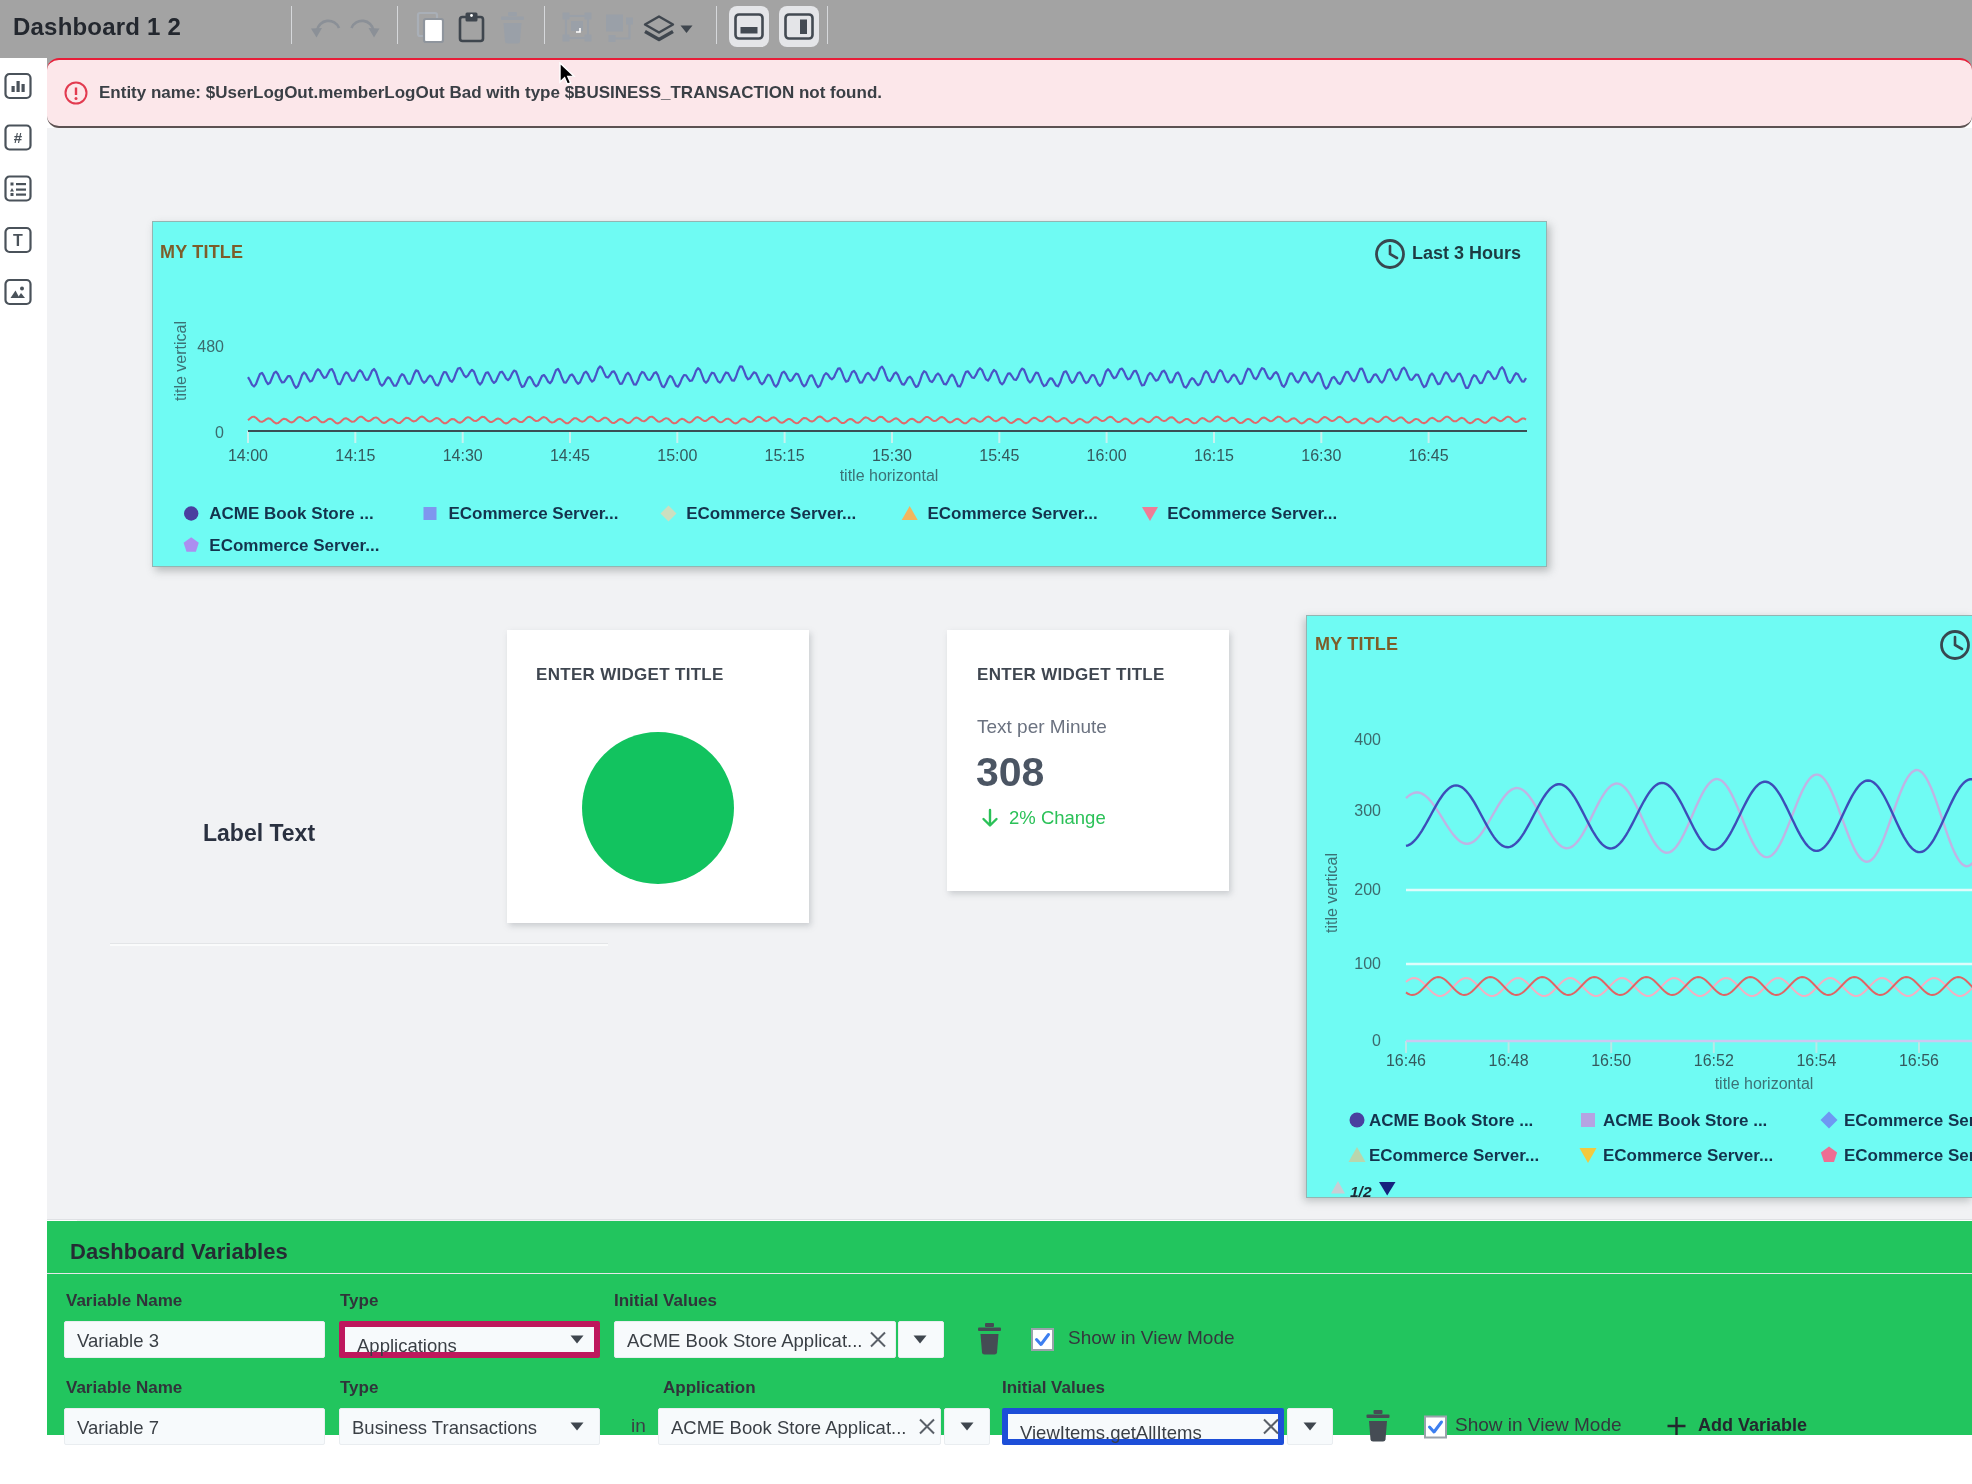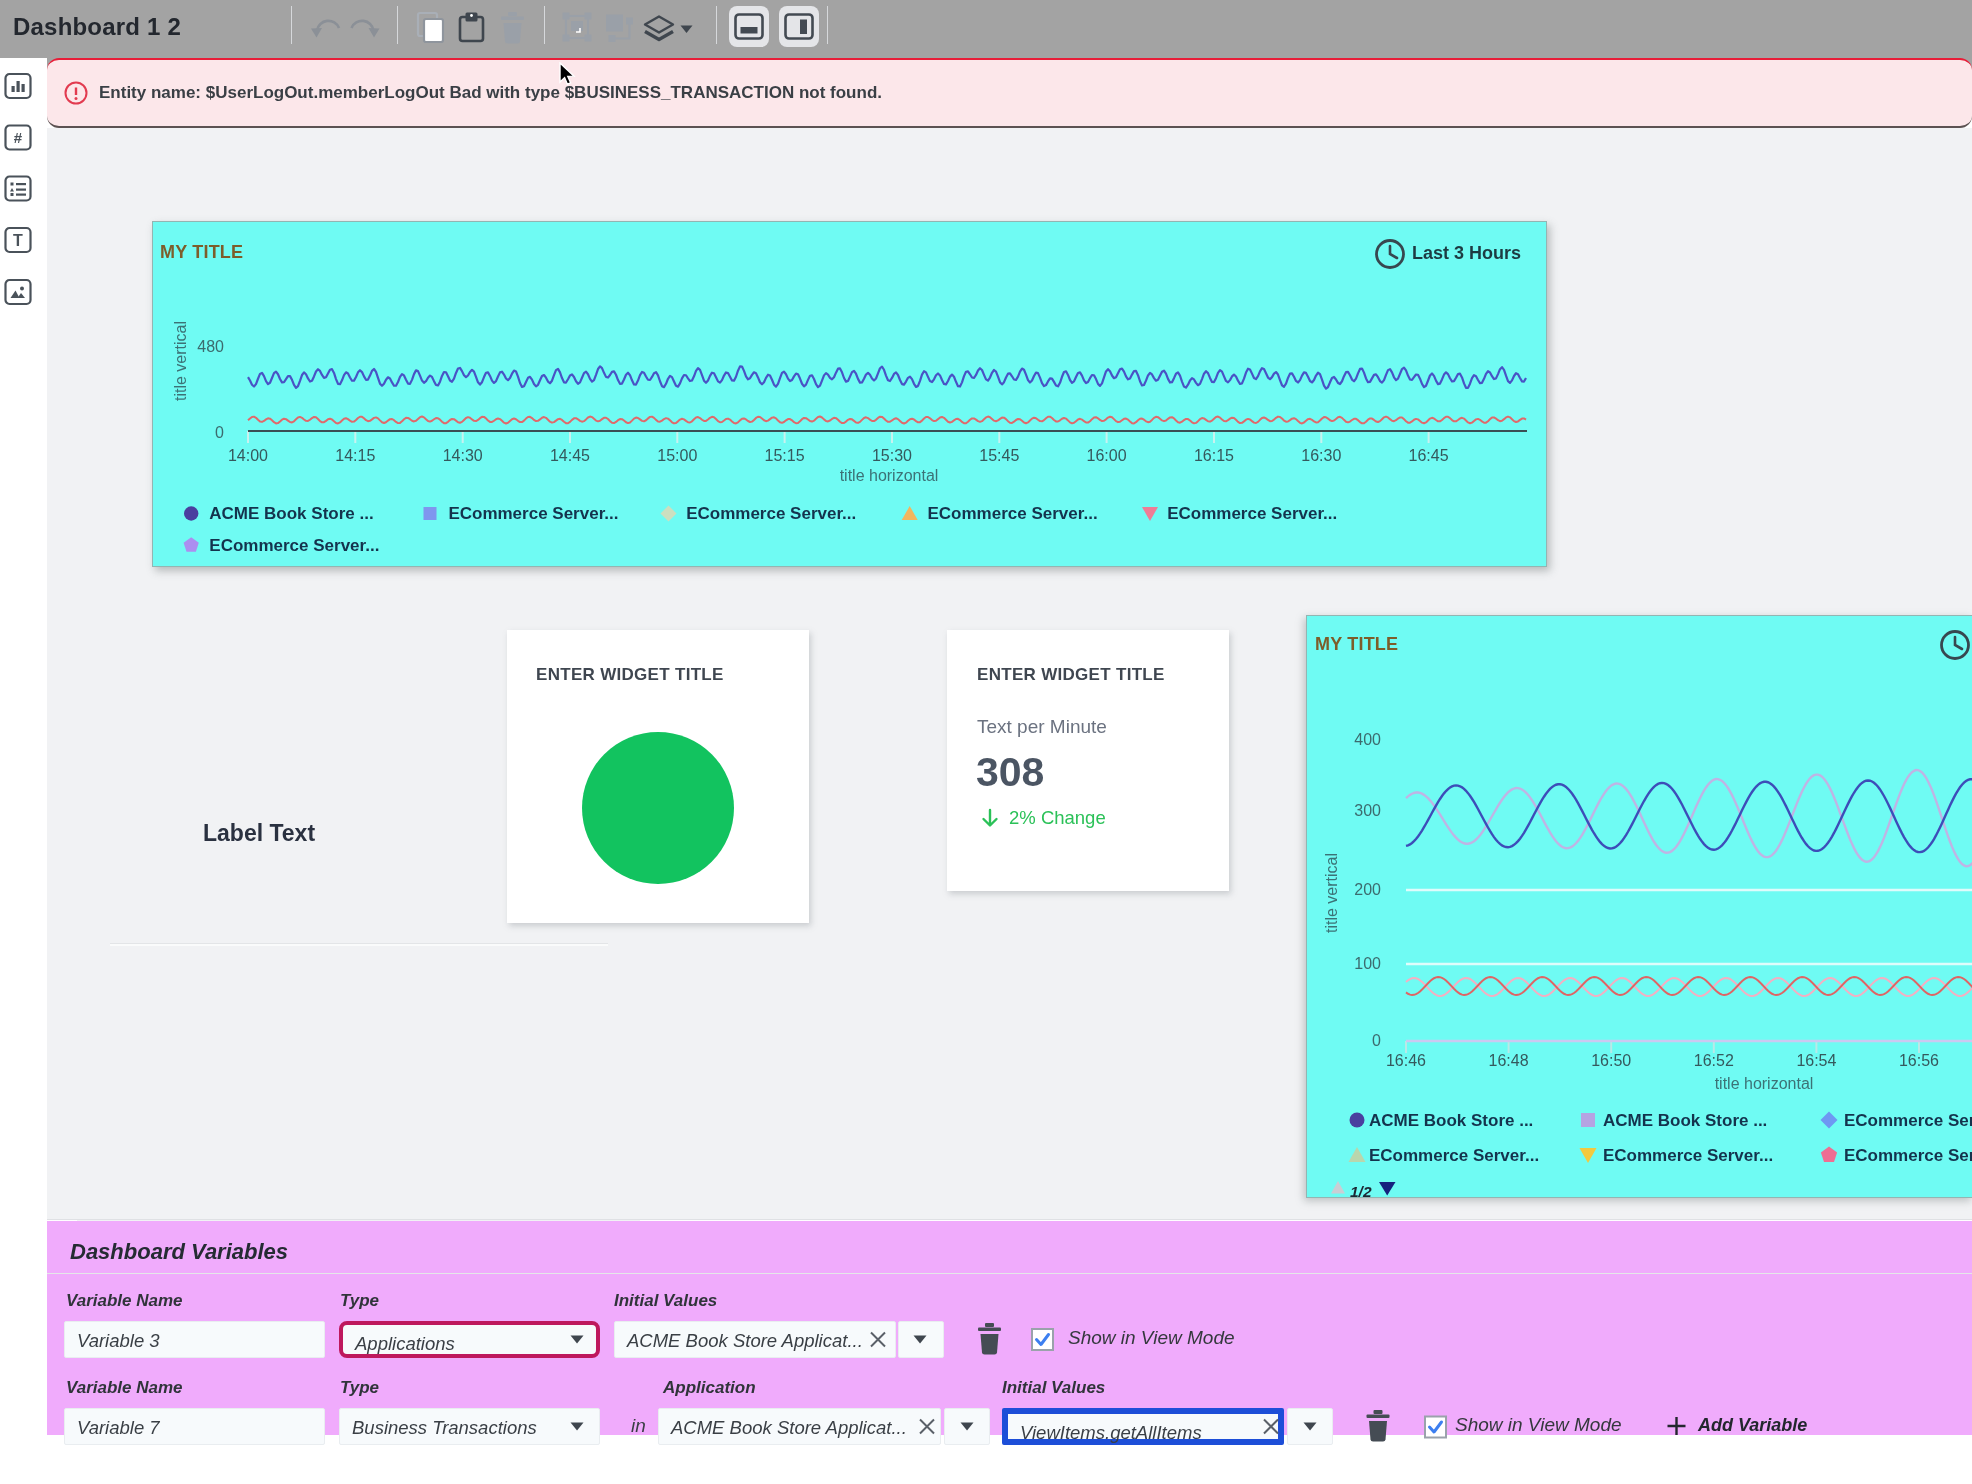--- a/index.html
+++ b/index.html
@@ -217,32 +217,32 @@
       <polygon points="522.0,530.5 530.1,536.4 527.0,545.9 517.0,545.9 513.9,536.4" fill="#ef6e93"></polygon>
       <text x="537" y="544.5" font-size="17" font-weight="bold" fill="#14334d">ECommerce Serv</text>
 <polygon points="31.0,565.0 38.0,577.5 24.0,577.5" fill="#c9ced4"></polygon>
 <text x="43" y="581" font-size="15.5" font-weight="bold" font-style="italic" fill="#1d2733">1/2</text>
 <polygon points="72.0,566.0 88.5,566.0 80.2,579.5" fill="#16227e"></polygon>
 <circle cx="648" cy="29" r="13.5" fill="none" stroke="#37474f" stroke-width="2.8"></circle>
 <path d="M648 21 V 29 L655 33" stroke="#37474f" stroke-width="2.6" fill="none" stroke-linecap="round"></path>
 </svg>
 </div>
 
-<div class="abs" style="left:47px;top:1221px;width:1925px;height:214px;background:#f0abfc;font-style:italic;">
+<div class="abs" style="left:47px;top:1221px;width:1925px;height:214px;background:#22c55e;">
   <div class="abs" style="left:23px;top:18px;font-size:22px;font-weight:bold;color:#252b33;">Dashboard Variables</div>
   <div class="abs" style="left:0;top:52px;width:1925px;height:1px;background:#e5e7e9;"></div>
 
   <div class="abs" style="left:19px;top:70px;font-size:17px;font-weight:bold;color:#30343a;">Variable Name</div>
   <div class="abs" style="left:293px;top:70px;font-size:17px;font-weight:bold;color:#30343a;">Type</div>
   <div class="abs" style="left:567px;top:70px;font-size:17px;font-weight:bold;color:#30343a;">Initial Values</div>
 
   <div class="abs" style="left:17px;top:100px;width:261px;height:37px;background:#f7fafc;border:1px solid #e9edf0;border-radius:2px;">
     <div class="abs" style="left:12px;top:8px;font-size:18.5px;color:#3a3f45;">Variable 3</div>
   </div>
-  <div class="abs" style="left:292px;top:100px;width:261px;height:37px;background:#f7fafc;border:4px solid #be185d;border-radius:8px;">
+  <div class="abs" style="left:292px;top:100px;width:261px;height:37px;background:#f7fafc;border:6px solid #be185d;border-radius:2px;">
     <div class="abs" style="left:12px;top:8px;font-size:18.5px;color:#3a3f45;">Applications</div>
   </div>
   <div class="abs" style="left:567px;top:100px;width:282px;height:37px;background:#f7fafc;border:1px solid #e9edf0;border-radius:2px;">
     <div class="abs" style="left:12px;top:8px;font-size:18.5px;color:#3a3f45;">ACME Book Store Applicat...</div>
   </div>
   <div class="abs" style="left:851px;top:100px;width:46px;height:37px;background:#f7fafc;border:1px solid #e9edf0;border-radius:2px;"></div>
 
   <div class="abs" style="left:19px;top:157px;font-size:17px;font-weight:bold;color:#30343a;">Variable Name</div>
   <div class="abs" style="left:293px;top:157px;font-size:17px;font-weight:bold;color:#30343a;">Type</div>
   <div class="abs" style="left:616px;top:157px;font-size:17px;font-weight:bold;color:#30343a;">Application</div>

